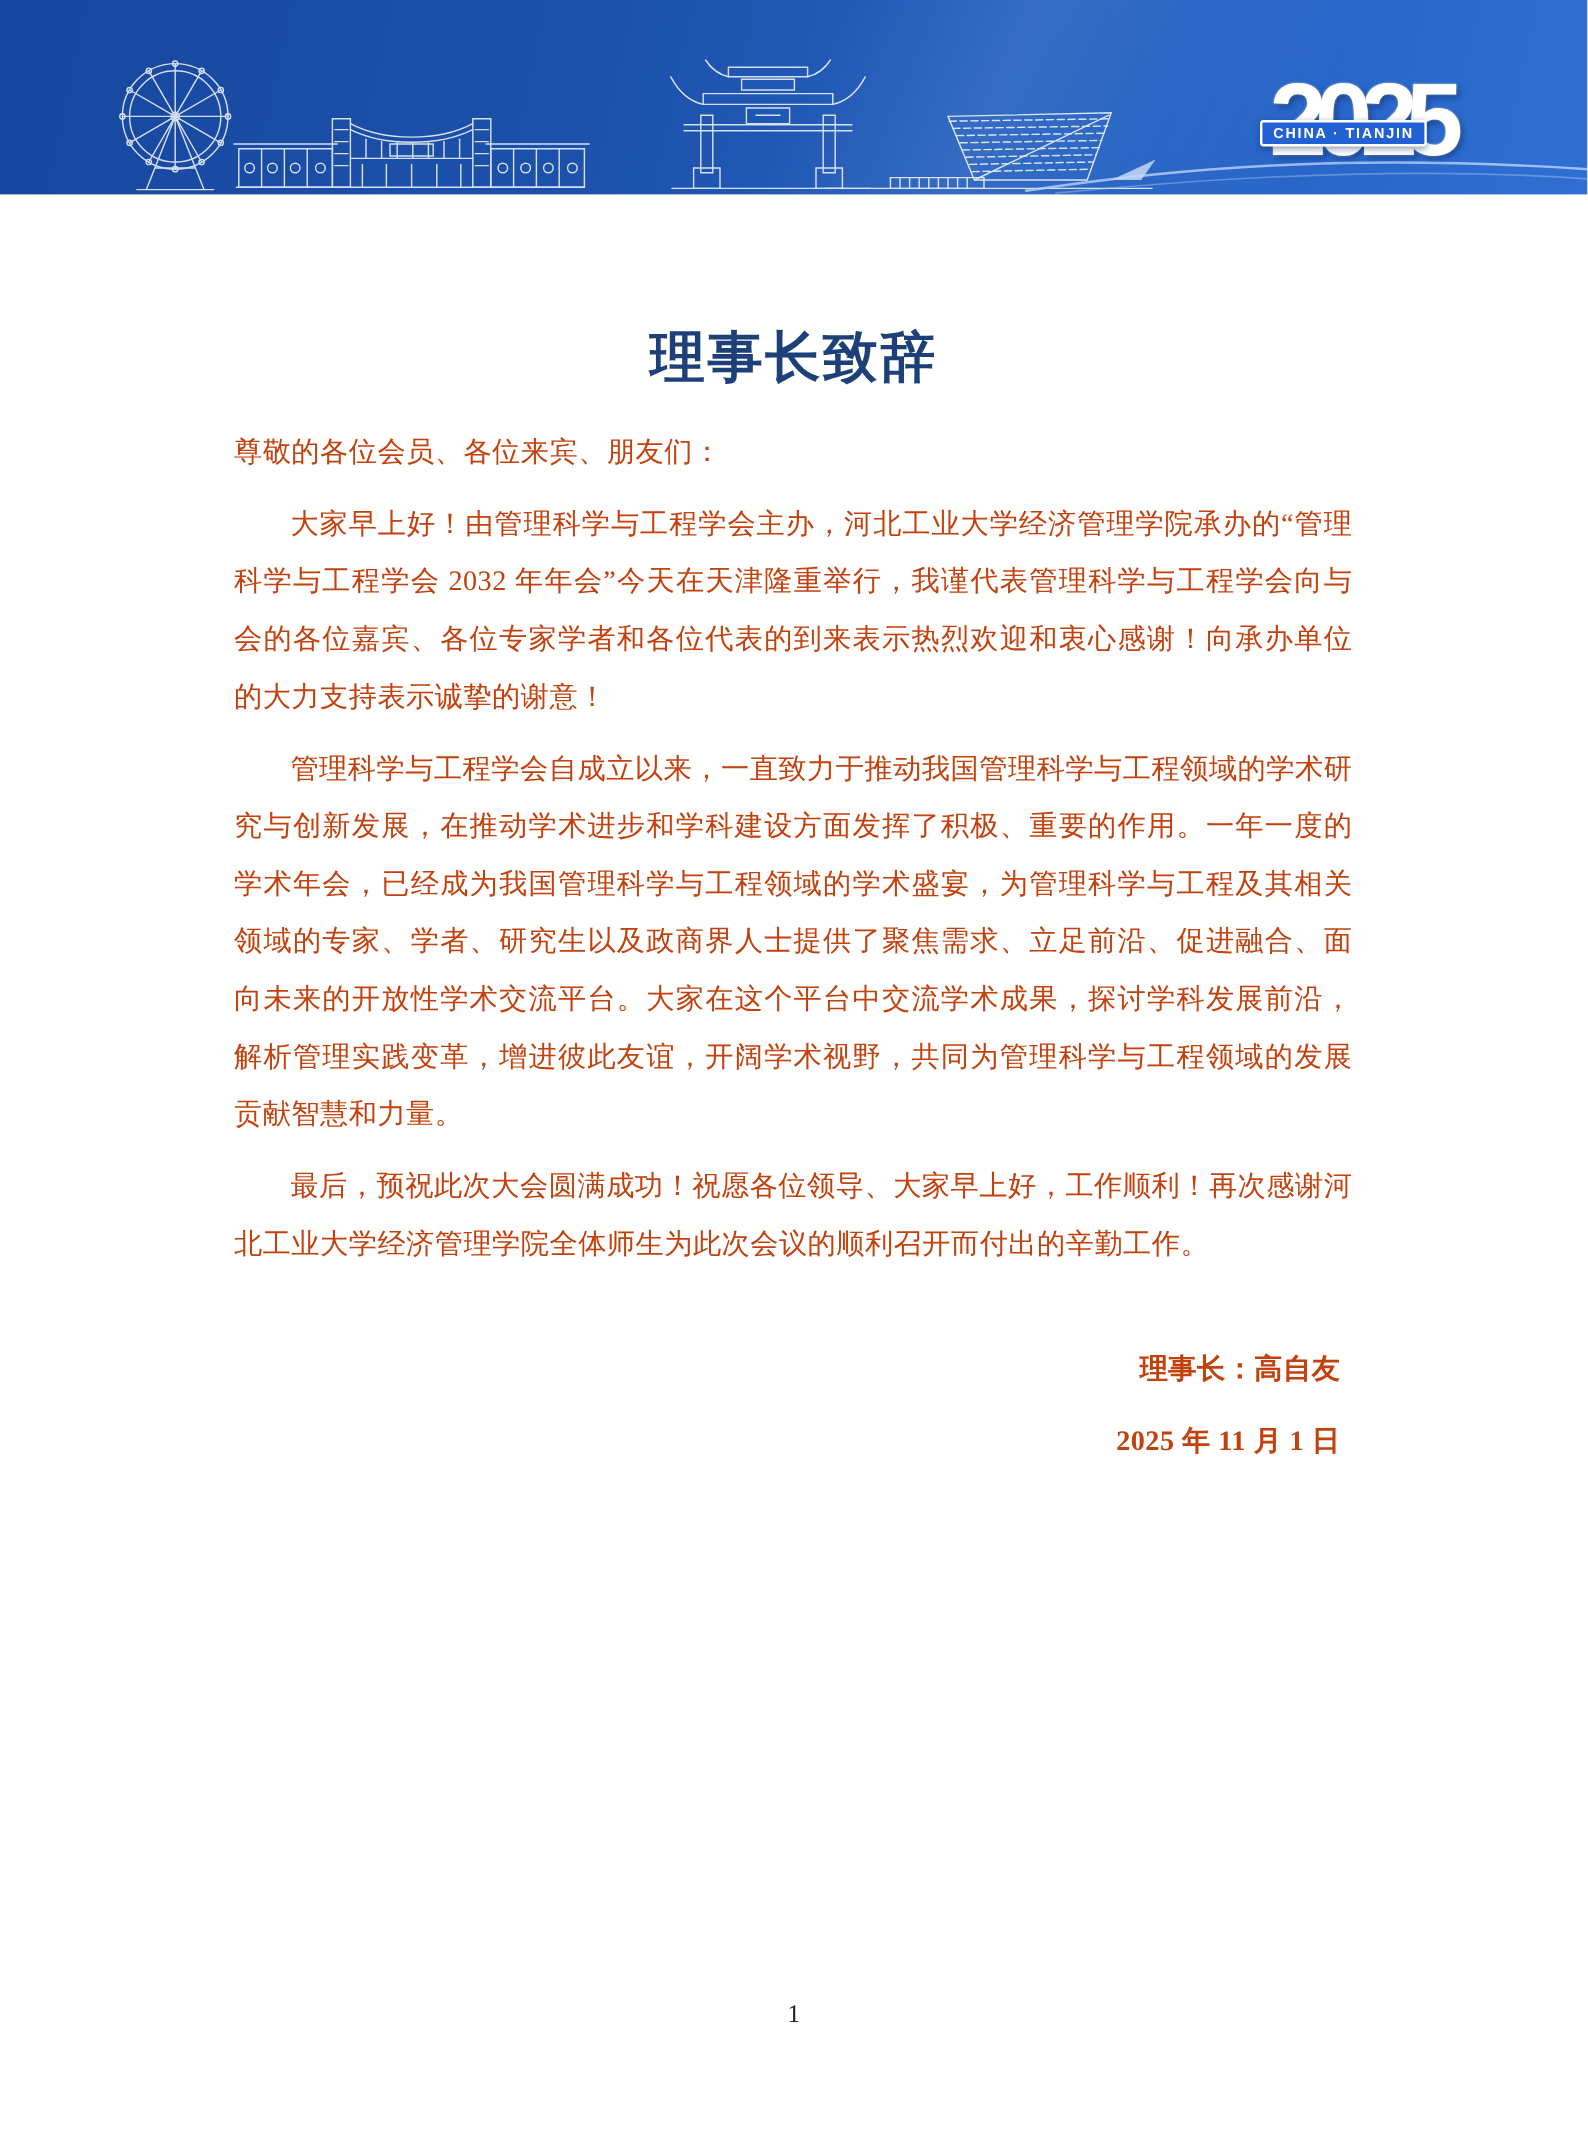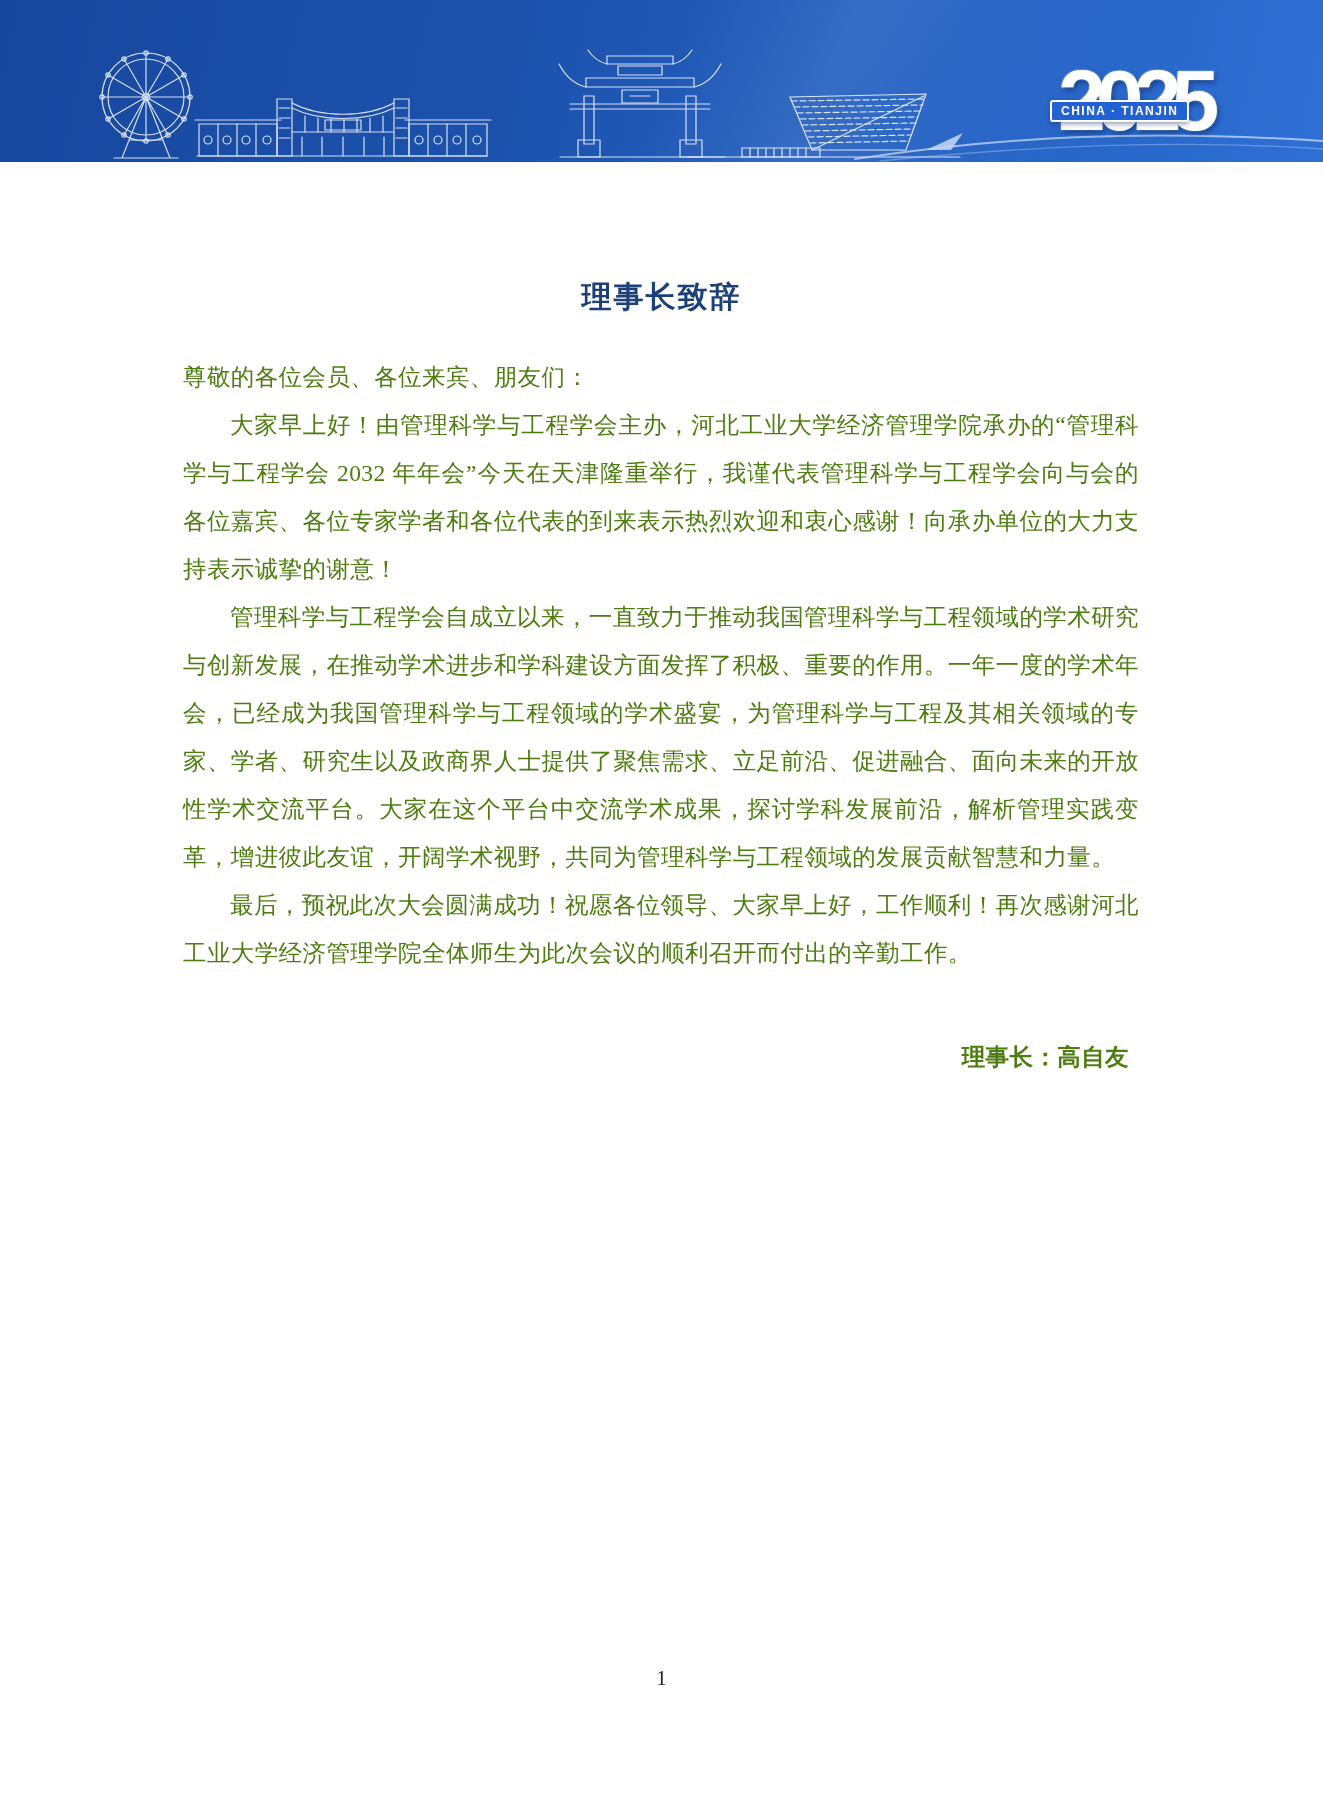--- a/index.html
+++ b/index.html
@@ -33,26 +33,26 @@
     padding:2px 9px; color:#ffffff;
     font-family:"Liberation Sans", sans-serif; font-weight:bold;
     font-size:12px; letter-spacing:1.5px;
     box-shadow:0 2px 5px rgba(10,35,90,0.45);
   }
 
   
   .title {
     margin:104px 0 0 0; text-align:center;
     font-family:"Liberation Sans", sans-serif; font-weight:700;
-    font-size:30px; line-height:62px; letter-spacing:2px; color:#1e4079;
+    font-size:46px; line-height:62px; letter-spacing:2px; color:#1e4079;
   }
   .content { padding:0 184px 0 183px; }
   .content p {
-    margin:0; font-size:23.5px; line-height:48px; letter-spacing:0.4px;
-    text-align:justify; color:#4d7c0f;
+    margin:12px; font-size:23.5px; line-height:48px; letter-spacing:0.4px;
+    text-align:justify; color:#c2410c;
   }
   .salutation { margin-top:25px !important; text-indent:0; }
   .para { text-indent:2em; }
   .signature-block { margin-top:56px; padding-right:10px;font-weight:bold; }
   .signature-block p { text-align:right; text-indent:0; }
 
   .footer {
     position:absolute; left:0; right:0; top:1666px; text-align:center;
     font-family:"Liberation Serif", serif; font-size:21px; color:#222;
   }
@@ -205,20 +205,21 @@
     <h1 class="title">理事长致辞</h1>
 
     <div class="content">
       <p class="salutation">尊敬的各位会员、各位来宾、朋友们：</p>
       <p class="para">大家早上好！由管理科学与工程学会主办，河北工业大学经济管理学院承办的“管理科学与工程学会 2032 年年会”今天在天津隆重举行，我谨代表管理科学与工程学会向与会的各位嘉宾、各位专家学者和各位代表的到来表示热烈欢迎和衷心感谢！向承办单位的大力支持表示诚挚的谢意！</p>
       <p class="para">管理科学与工程学会自成立以来，一直致力于推动我国管理科学与工程领域的学术研究与创新发展，在推动学术进步和学科建设方面发挥了积极、重要的作用。一年一度的学术年会，已经成为我国管理科学与工程领域的学术盛宴，为管理科学与工程及其相关领域的专家、学者、研究生以及政商界人士提供了聚焦需求、立足前沿、促进融合、面向未来的开放性学术交流平台。大家在这个平台中交流学术成果，探讨学科发展前沿，解析管理实践变革，增进彼此友谊，开阔学术视野，共同为管理科学与工程领域的发展贡献智慧和力量。</p>
       <p class="para">最后，预祝此次大会圆满成功！祝愿各位领导、大家早上好，工作顺利！再次感谢河北工业大学经济管理学院全体师生为此次会议的顺利召开而付出的辛勤工作。</p>
 
       <div class="signature-block">
         <p>理事长：高自友</p>
+        <p>2025 年 11 月 1 日</p>
       </div>
     </div>
   </main>
 
   <footer class="footer">
     <span>1</span>
   </footer>
 
 </div>
 

